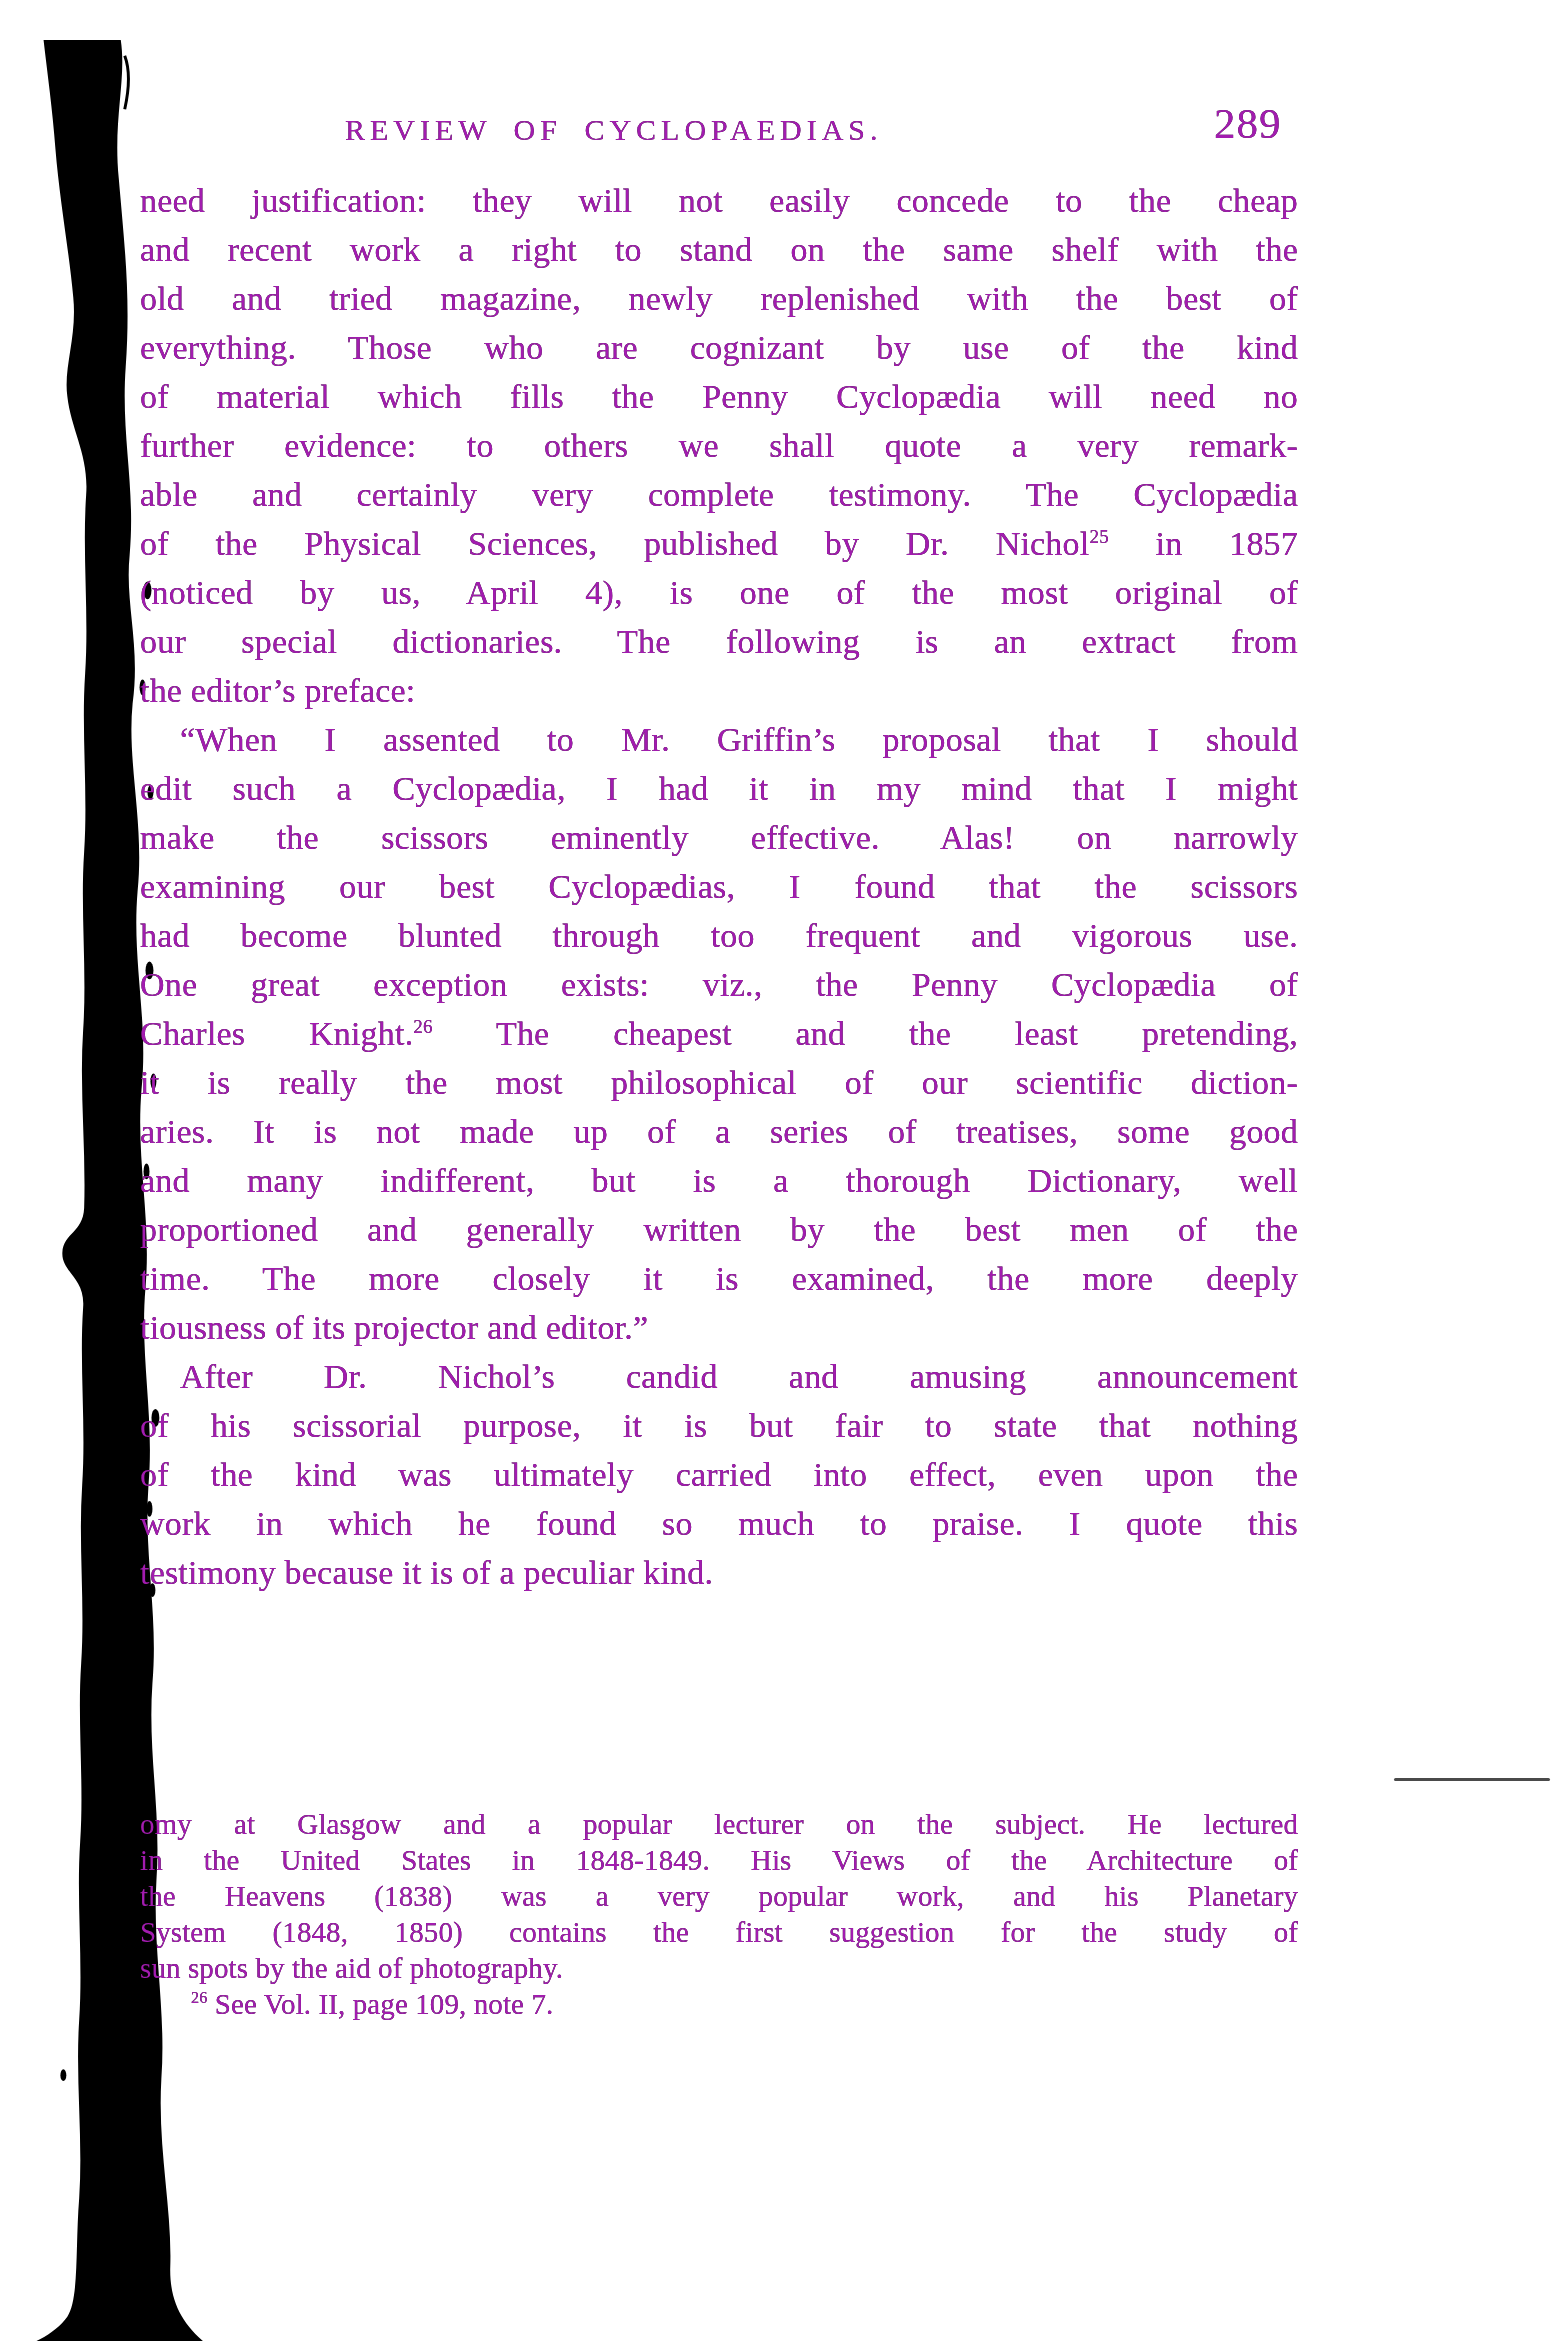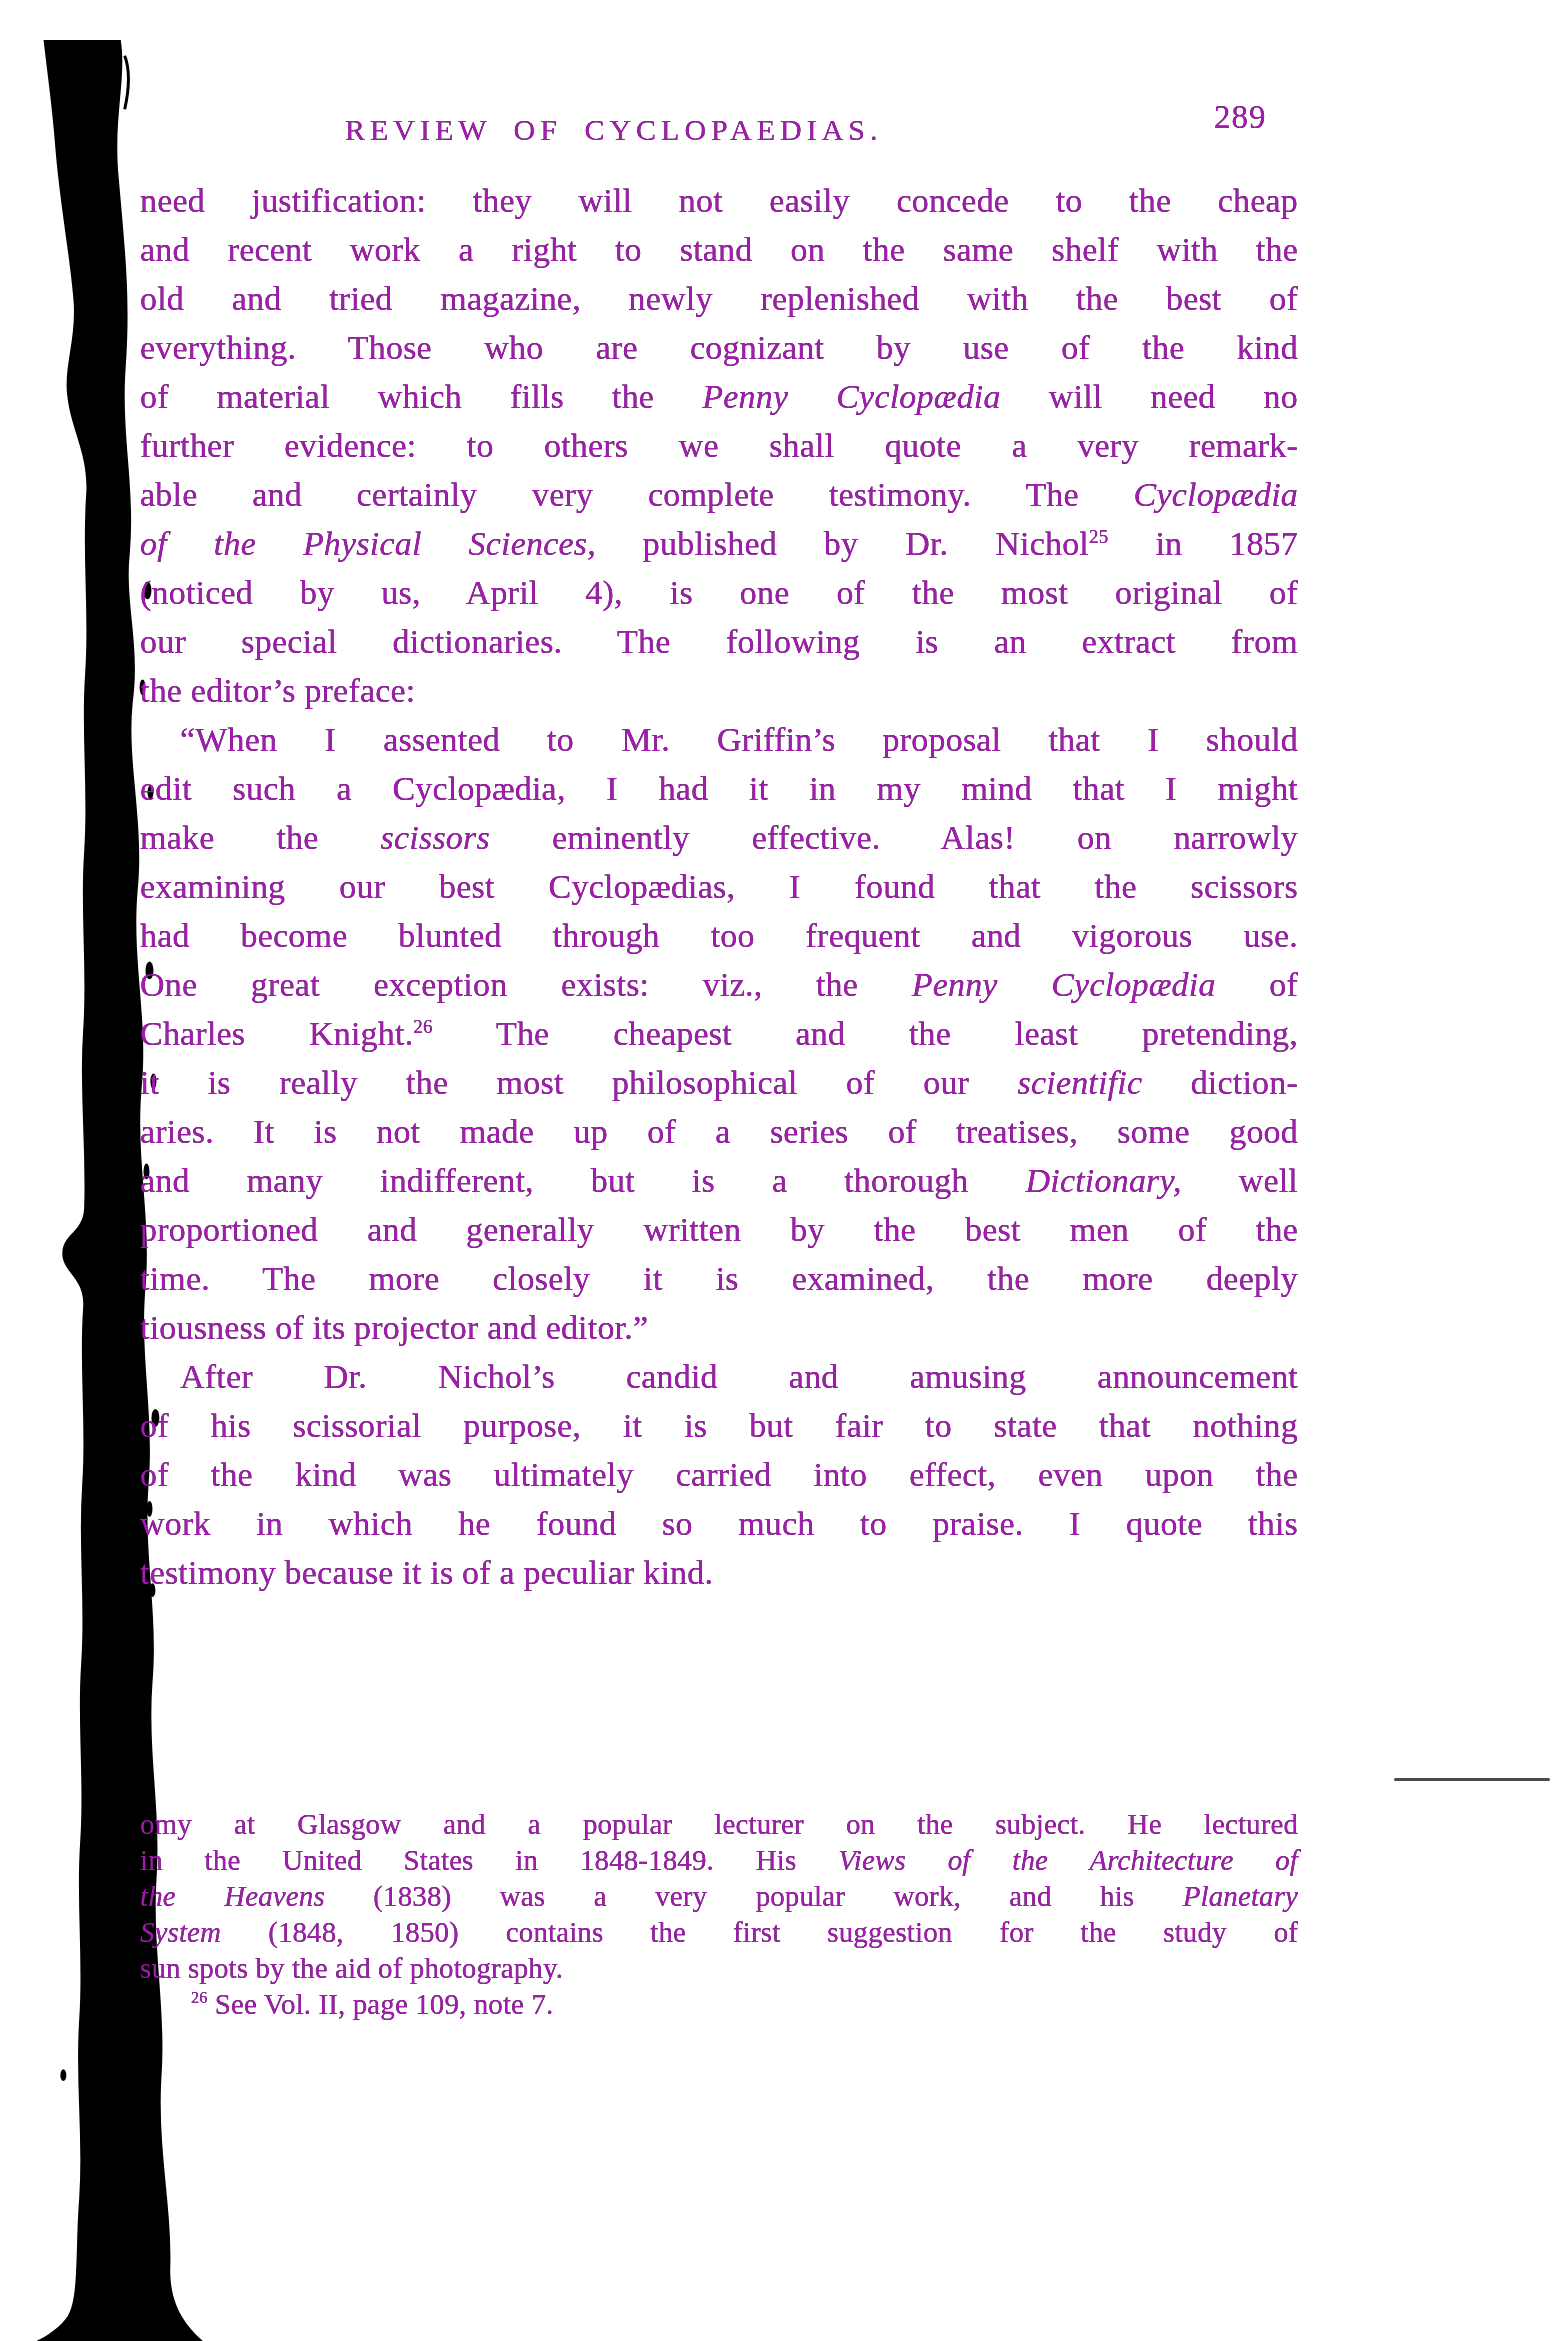--- a/index.html
+++ b/index.html
@@ -25,21 +25,21 @@
     font-size: 30px;
     letter-spacing: 5px;
     word-spacing: 10px;
     white-space: nowrap;
     text-shadow: 0 0 0.6px rgba(0,0,0,0.9);
   }
   #page-number {
     position: absolute;
     left: 1214px;
     top: 59px;
-    font-size: 33px;
+    font-size: 43px;
     letter-spacing: 1px;
     text-shadow: 0 0 0.6px rgba(0,0,0,0.9);
   }
   
   #body-text {
     position: absolute;
     left: 140px;
     top: 136px;
     width: 1158px;
     font-size: 34px;
@@ -58,21 +58,21 @@
     text-shadow: 0 0 0.5px rgba(0,0,0,0.9);
   }
   .para { margin: 0; }
   .line {
     text-align: justify;
     text-align-last: justify;
   }
   .line.last { text-align-last: auto; }
   .line.indent { text-indent: 40px; }
   #footnotes .line.indent { text-indent: 51px; }
-  .it { font-style: italic; }
+  .it { }
   sup {
     font-size: 0.56em;
     vertical-align: super;
     line-height: 0;
   }
   
   #binding-svg {
     position: absolute;
     left: 0; top: 0;
     width: 1562px;

